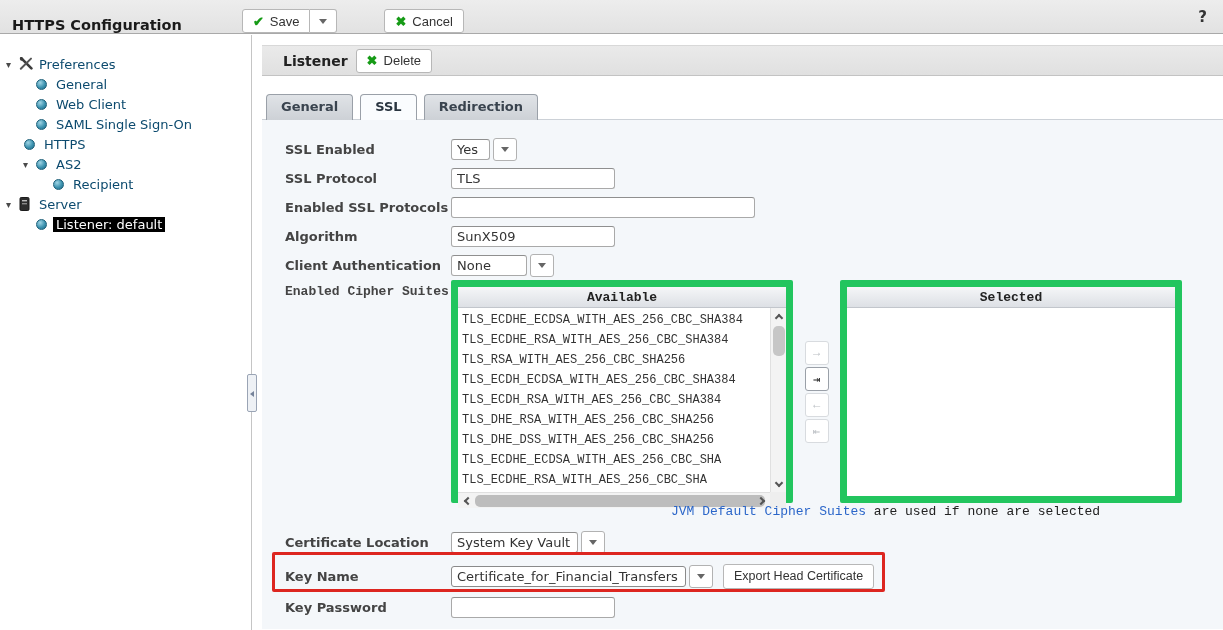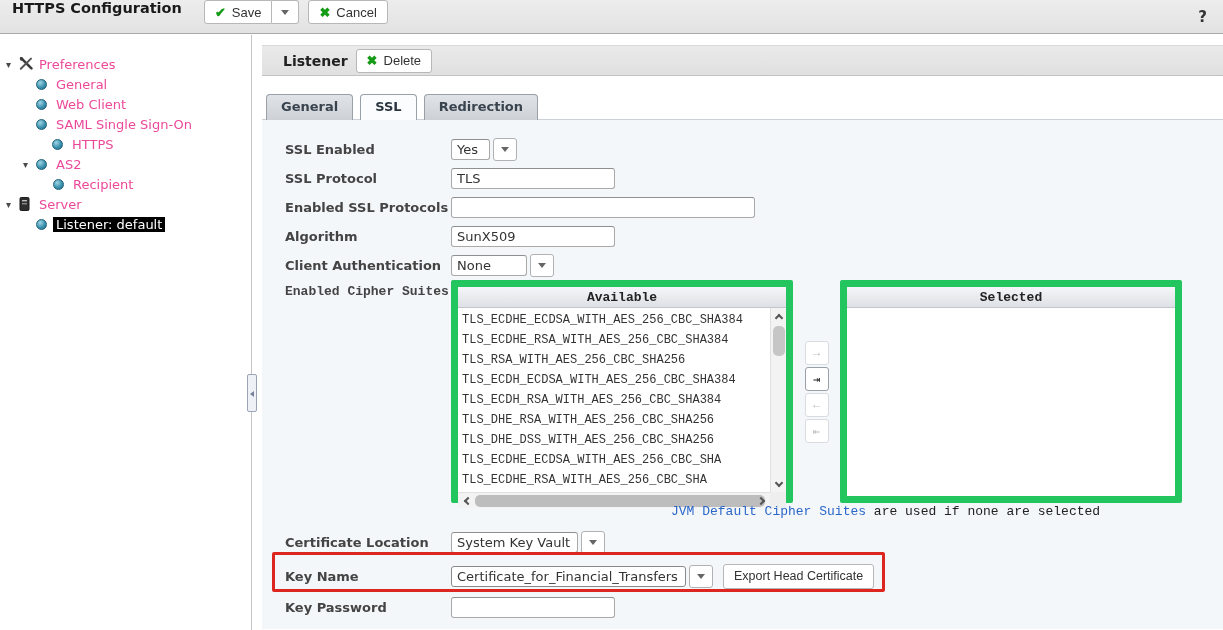--- a/index.html
+++ b/index.html
@@ -2,21 +2,21 @@
 <html><head>
 <meta charset="utf-8">
 <style>
   * { margin:0; padding:0; box-sizing:border-box; }
   html,body { width:1223px; height:630px; overflow:hidden; background:#fff;
               font-family:"DejaVu Sans", sans-serif; font-size:13px; color:#333; }
 
   
   #topbar { position:absolute; left:0; top:0; width:1223px; height:34px;
             background:linear-gradient(#ededed,#e2e2e2); border-bottom:1px solid #a9a9a9;
-            display:flex; align-items:flex-start; }
+            display:flex; align-items:flex-end;gap:38px; }
   .app-title { font-weight:bold; font-size:14.5px; color:#1a1a1a; margin-left:12px; }
   .btn { background:#fff; border:1px solid #b7b7b7; border-radius:3px; height:24px;
          display:inline-flex; align-items:center; padding:0 10px; cursor:pointer;
          font-size:13px; color:#333; }
   .btn .glyph { color:#169b16; font-weight:bold; margin-right:6px; font-size:13px; }
   .split-group { display:flex; margin-left:22px; }
   .split-group .btn.main-part { border-radius:3px 0 0 3px; }
   .split-group .btn.trigger-part { border-radius:0 3px 3px 0; border-left:none; width:27px; padding:0; justify-content:center; }
   .caret { width:0; height:0; border-left:4px solid transparent; border-right:4px solid transparent; border-top:5px solid #666; display:inline-block; }
   #cancel-btn { margin-left:9px; }
@@ -24,21 +24,21 @@
 
   
   #sidebar { position:absolute; left:0; top:35px; width:252px; height:595px;
              background:#fff; border-right:1px solid #c5c5c5; padding-top:19px; }
   .tree-row { height:20px; display:flex; align-items:center; white-space:nowrap; cursor:pointer; }
   .tree-arrow { width:13px; font-size:10px; color:#4a4a4a; text-align:left; flex:none; }
   .tree-icon { width:17px; height:14px; flex:none; display:inline-flex; align-items:center; justify-content:flex-start; }
   .tree-icon.bullet::before { content:""; width:9px; height:9px; border-radius:50%;
         background:radial-gradient(circle at 35% 30%, #9fd4e4, #3e93b0 55%, #1f6a86);
         border:1px solid #1c5f79; display:inline-block; }
-  .tree-label { color:#ec4899; padding:0 3px; }
+  .tree-label { color:#0c4a6e; padding:0 3px; }
   .tree-label.selected { background:#000000; color:#fff; }
 
   
   #collapse-handle { position:absolute; left:247px; top:374px; width:10px; height:38px;
         background:#eef1f5; border:1px solid #9aa4b5; border-radius:2px; cursor:pointer; }
   #collapse-handle::before { content:""; position:absolute; left:2px; top:16px;
         border-top:3px solid transparent; border-bottom:3px solid transparent; border-right:4px solid #76839a; }
 
   
   #main { position:absolute; left:262px; top:35px; width:961px; height:595px; background:#fff; }
@@ -134,21 +134,21 @@
     <div class="tree-row" style="padding-left: 23px;">
       <span class="tree-arrow"></span>
       <span class="tree-icon bullet"></span>
       <span class="tree-label">Web Client</span>
     </div>
     <div class="tree-row" style="padding-left: 23px;">
       <span class="tree-arrow"></span>
       <span class="tree-icon bullet"></span>
       <span class="tree-label">SAML Single Sign-On</span>
     </div>
-    <div class="tree-row" style="padding-left: 39px;">
+    <div class="tree-row" style="padding-left: 11px;">
       <span class="tree-arrow"></span>
       <span class="tree-icon bullet"></span>
       <span class="tree-label">HTTPS</span>
     </div>
     <div class="tree-row" style="padding-left: 23px;">
       <span class="tree-arrow">▾</span>
       <span class="tree-icon bullet"></span>
       <span class="tree-label">AS2</span>
     </div>
     <div class="tree-row" style="padding-left: 40px;">

